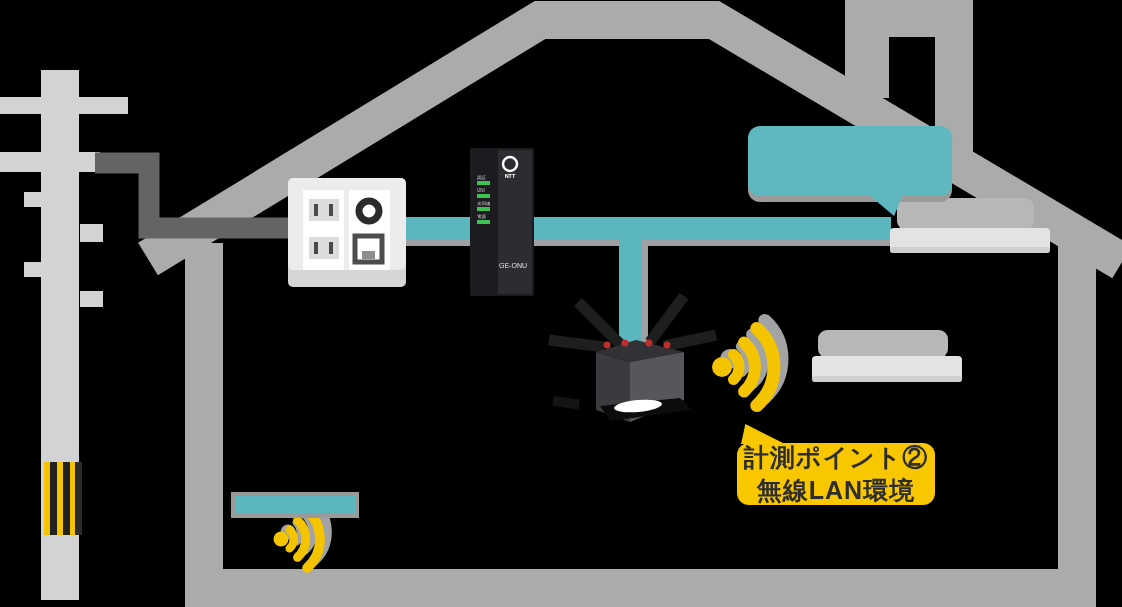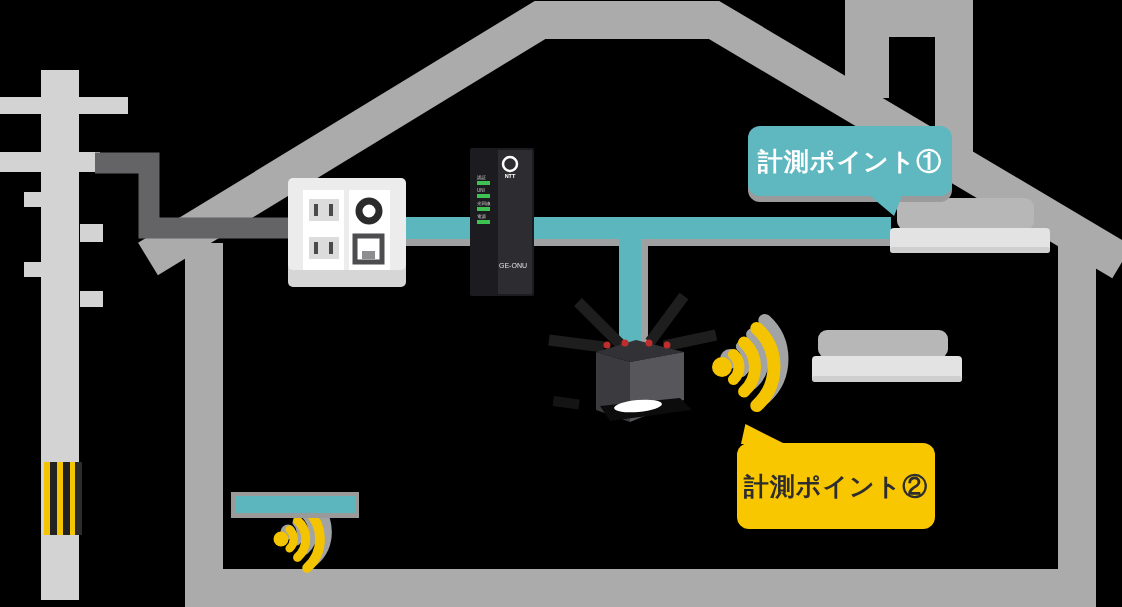--- a/index.html
+++ b/index.html
@@ -16,21 +16,21 @@
   .callout .tail{position:absolute;}
   #callout-wired{
     left:748px;top:126px;width:204px;height:70px;
     background:#5fb8c0;color:#ffffff;box-shadow:0 6px 0 #9b9b9b;
   }
   #callout-wired .tail{
     left:118px;top:100%;width:36px;height:20px;background:#5fb8c0;
     clip-path:polygon(12% 0,100% 0,78% 100%);
   }
   #callout-wireless{
-    left:737px;top:443px;width:198px;height:86px;
+    left:737px;top:443px;width:198px;height:62px;
     background:#f8c700;color:#2d2d2d;
   }
   #callout-wireless .tail{
     left:4px;top:-19px;width:44px;height:20px;background:#f8c700;
     clip-path:polygon(10% 0,0% 100%,100% 100%);
   }
 </style>
 </head>
 <body>
 
@@ -159,21 +159,21 @@
   </g>
 
   <g>
     <rect x="231" y="492" width="128" height="26" fill="#9a9a9a"></rect>
     <rect x="235" y="496" width="120" height="17" fill="#5cb6be"></rect>
   </g>
 </svg>
 
 <div class="callout" id="callout-wired">
   <div class="tail"></div>
-  <span>計測ポイント①</span>
 </div>
 
 <div class="callout" id="callout-wireless">
   <div class="tail"></div>
   <span>計測ポイント②</span>
+  <span>無線LAN環境</span>
 </div>
 
 </div>
 
 </body></html>

